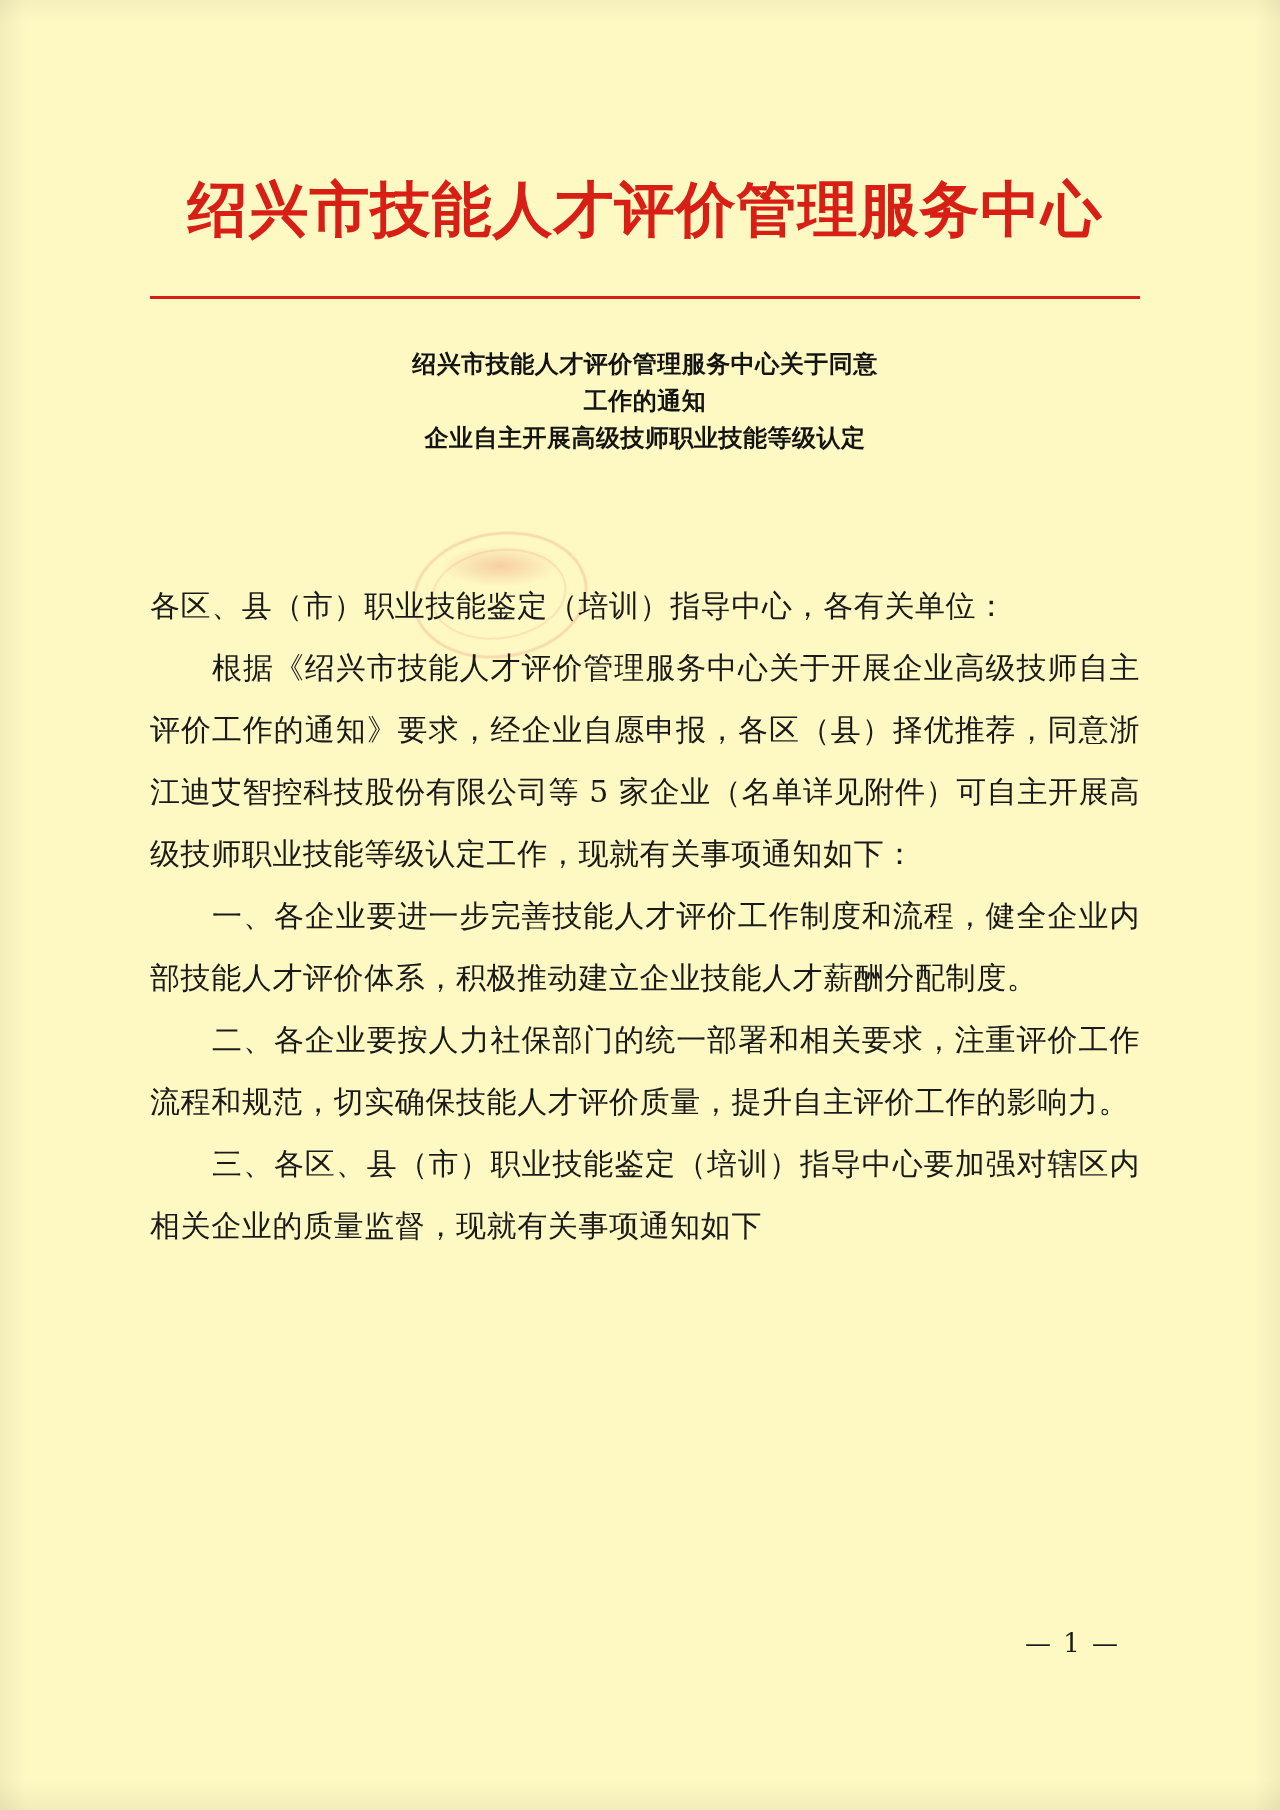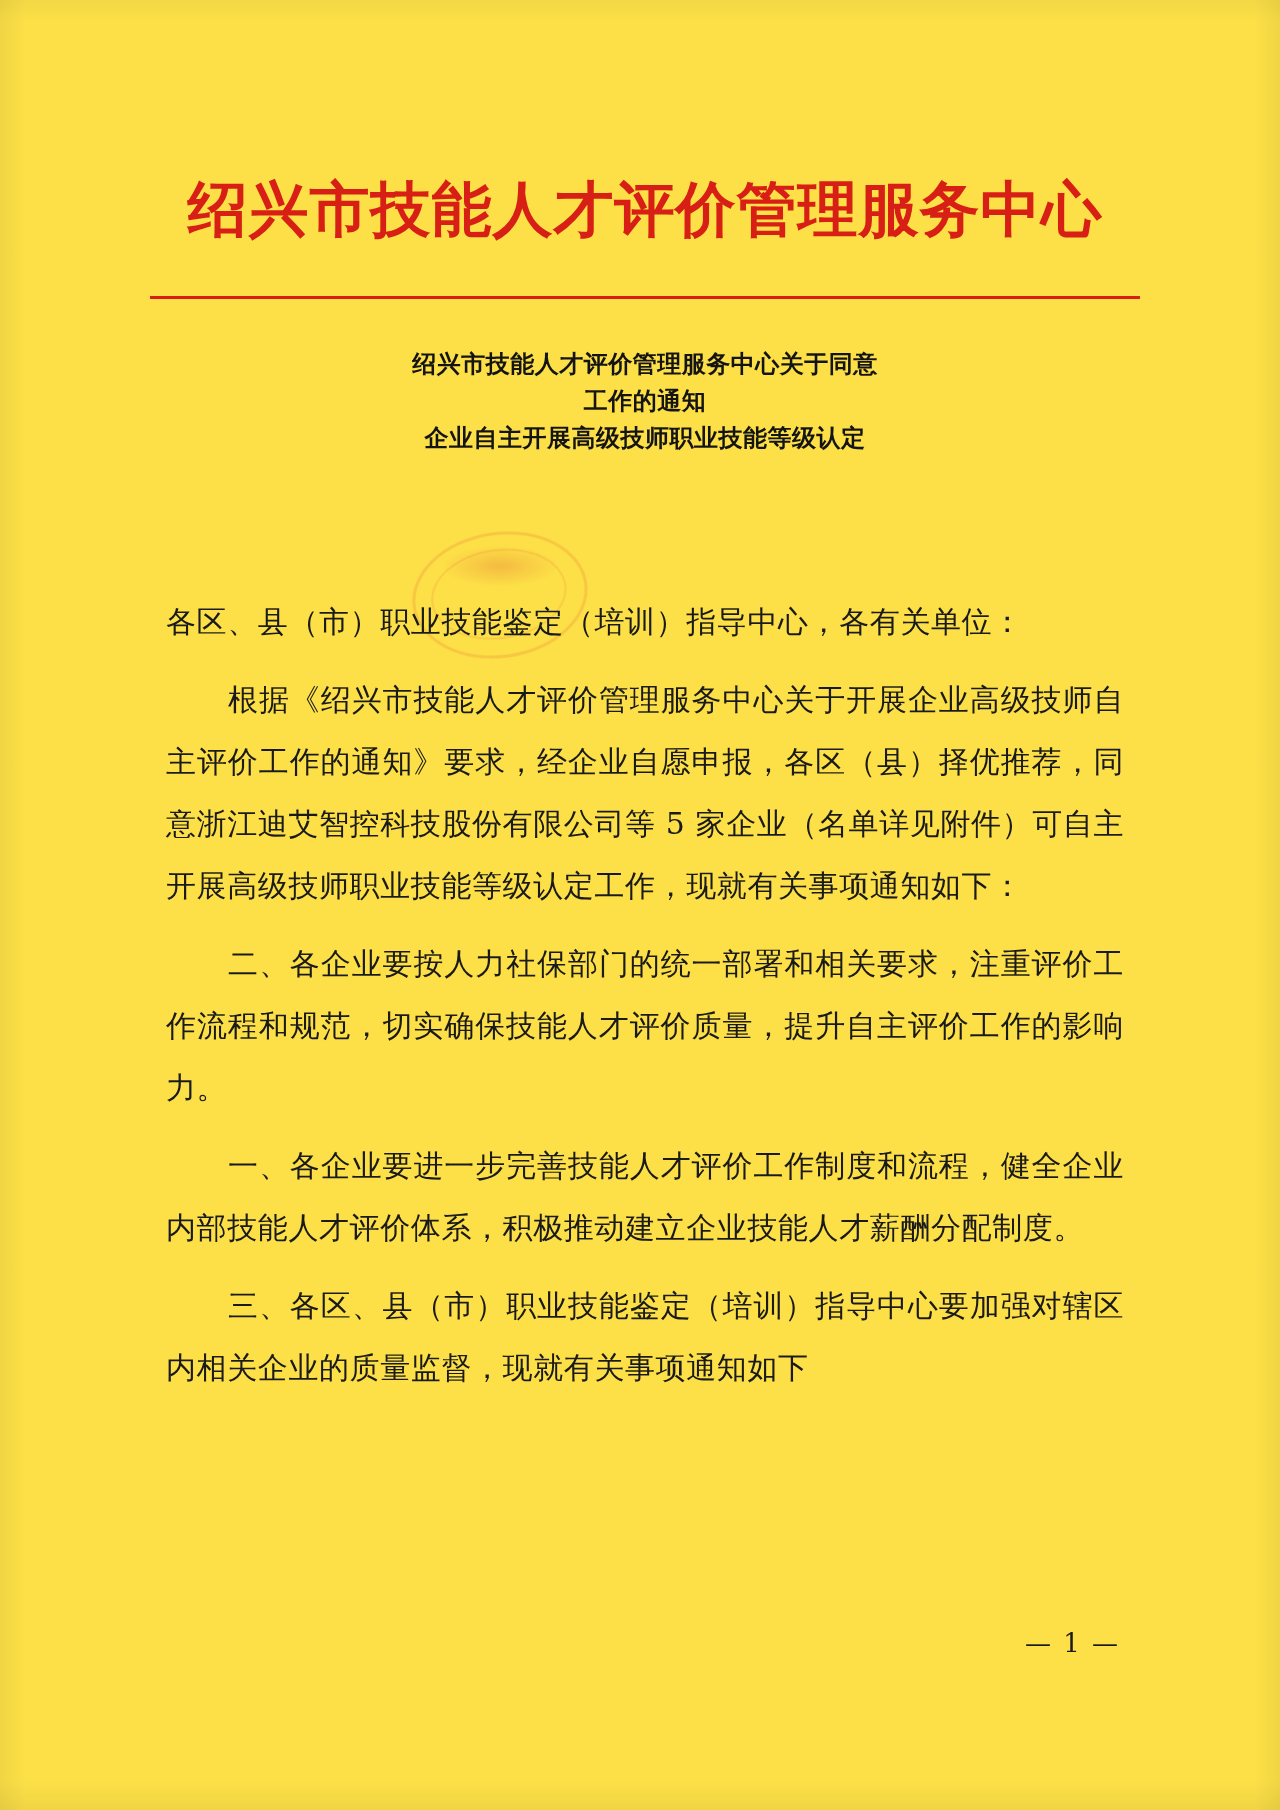--- a/index.html
+++ b/index.html
@@ -11,21 +11,21 @@
     width: 1280px;
     height: 1810px;
     overflow: hidden;
     font-family: "DejaVu Serif", "Liberation Serif", serif;
   }
 
   .page {
     position: relative;
     width: 1280px;
     height: 1810px;
-    background: #fde047;
+    background: #fef9c3;
     box-sizing: border-box;
     overflow: hidden;
   }
 
   
   .paper-tint {
     position: absolute;
     inset: 0;
     background:
       linear-gradient(90deg, rgba(0,0,0,0.05) 0px, rgba(0,0,0,0.0) 26px),
@@ -90,21 +90,21 @@
     position: absolute;
     left: 0;
     top: 575px;
     width: 990px;
     color: #1a1a1a;
     font-size: 30px;
     line-height: 62px;
     letter-spacing: 0.6px;
   }
   .body-text .para {
-    margin: 16px;
+    margin: 0;
     text-align: justify;
     text-justify: inter-character;
   }
   .body-text .indent { text-indent: 62px; }
 
   
   .seal-mark {
     position: absolute;
     left: 262px;
     top: 532px;
@@ -165,21 +165,21 @@
       <span class="tline">工作的通知</span>
       <span class="tline">企业自主开展高级技师职业技能等级认定</span>
     </div>
 
     <div class="seal-mark"></div>
     <div class="seal-smudge"></div>
 
     <div class="body-text">
       <p class="para">各区、县（市）职业技能鉴定（培训）指导中心，各有关单位：</p>
       <p class="para indent">根据《绍兴市技能人才评价管理服务中心关于开展企业高级技师自主评价工作的通知》要求，经企业自愿申报，各区（县）择优推荐，同意浙江迪艾智控科技股份有限公司等 5 家企业（名单详见附件）可自主开展高级技师职业技能等级认定工作，现就有关事项通知如下：</p>
+      <p class="para indent">一、各企业要进一步完善技能人才评价工作制度和流程，健全企业内部技能人才评价体系，积极推动建立企业技能人才薪酬分配制度。</p>
       <p class="para indent">二、各企业要按人力社保部门的统一部署和相关要求，注重评价工作流程和规范，切实确保技能人才评价质量，提升自主评价工作的影响力。</p>
-      <p class="para indent">一、各企业要进一步完善技能人才评价工作制度和流程，健全企业内部技能人才评价体系，积极推动建立企业技能人才薪酬分配制度。</p>
       <p class="para indent">三、各区、县（市）职业技能鉴定（培训）指导中心要加强对辖区内相关企业的质量监督，现就有关事项通知如下</p>
     </div>
 
     <div class="page-number">— 1 —</div>
 
   </div>
 </div>
 
 </body></html>

